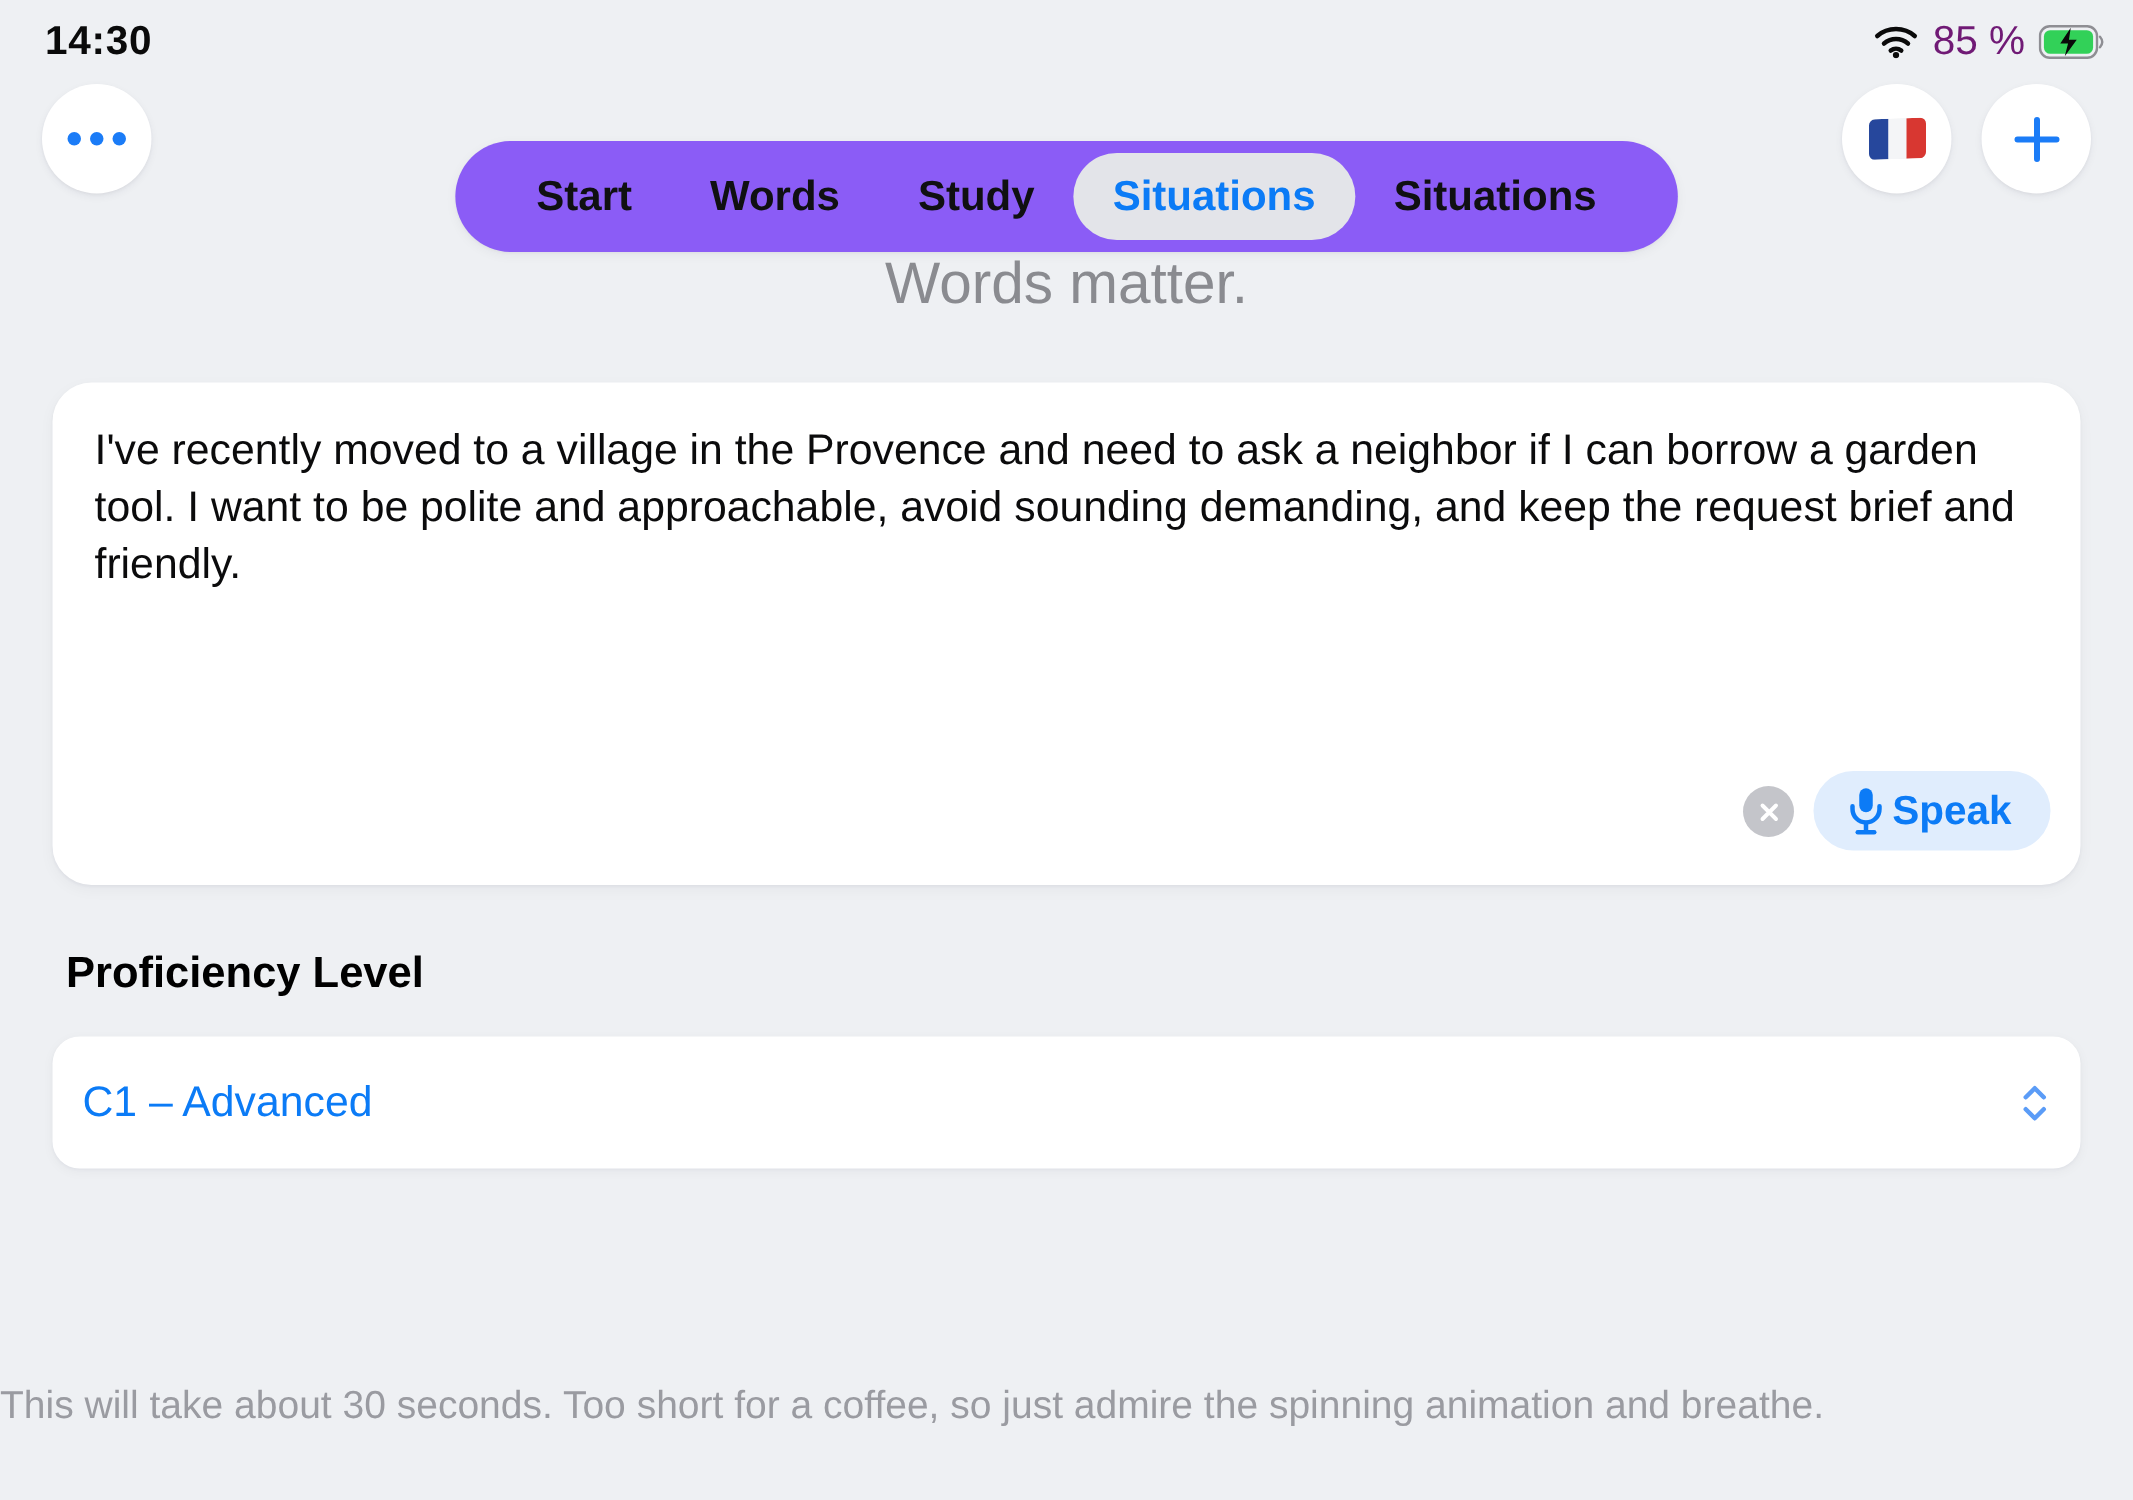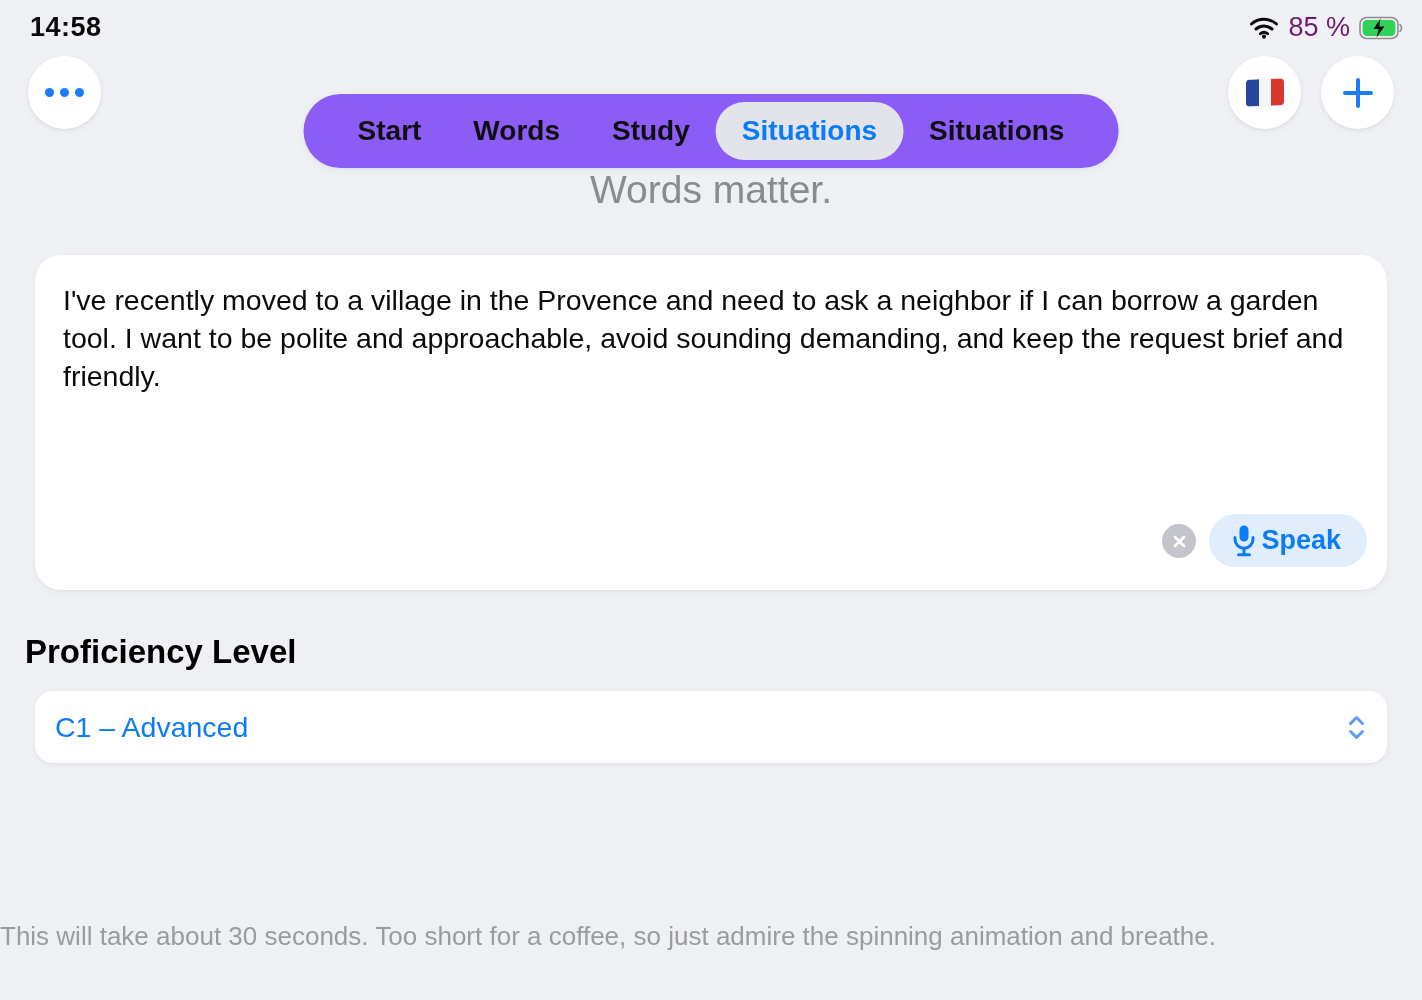--- a/index.html
+++ b/index.html
@@ -66,23 +66,23 @@
     background:#c4c5ca;border:none;display:flex;align-items:center;justify-content:center;cursor:pointer;padding:0;
   }
   .speak-btn{
     position:absolute;right:20px;bottom:23px;height:53px;padding:0 26px 0 22px;
     background:#e0edfd;border:none;border-radius:27px;cursor:pointer;
     display:flex;align-items:center;gap:4px;
   }
   .speak-btn span{font-size:27px;font-weight:700;color:#0c7bf6;}
 
   
-  .prof-label{position:absolute;left:25px;top:633px;font-size:33px;font-weight:700;color:#000;}
+  .prof-label{position:absolute;left:44px;top:633px;font-size:29px;font-weight:700;color:#000;}
   .prof-select{
-    position:absolute;left:35px;top:691px;width:1352px;height:72px;box-sizing:border-box;
+    position:absolute;left:35px;top:691px;width:1352px;height:88px;box-sizing:border-box;
     background:#fff;border-radius:18px;border:none;cursor:pointer;
     box-shadow:0 2px 8px rgba(30,35,60,.04),0 1px 2px rgba(30,35,60,.03);
     display:flex;align-items:center;justify-content:space-between;padding:16px 20px;
   }
   .prof-select .val{font-size:28.5px;color:#0b7bf6;}
 
   
   .generate-btn{
     position:absolute;left:35px;top:807px;width:1352px;height:94px;
     background:#0b7bf7;border:none;border-radius:22px;cursor:pointer;
@@ -98,21 +98,21 @@
 
   
   .footer-hint{position:absolute;left:0;top:921px;width:100%;text-align:left;
     font-size:26px;color:#9a9ba1;}
 </style>
 </head>
 <body>
 
 <div class="screen">
 
-  <div class="status-time">14:58</div>
+  <div class="status-time">14:30</div>
   <div class="status-right">
     <span style="display:flex;">
       <svg width="30" height="23" viewBox="0 0 30 23">
         <path d="M2.5 8 C9.5 1.8 20.5 1.8 27.5 8" stroke="#0a0a0a" stroke-width="3" fill="none" stroke-linecap="round"></path>
         <path d="M7 13 C11.7 9.1 18.3 9.1 23 13" stroke="#0a0a0a" stroke-width="3" fill="none" stroke-linecap="round"></path>
         <path d="M11.5 17.7 C13.6 16 16.4 16 18.5 17.7" stroke="#0a0a0a" stroke-width="3" fill="none" stroke-linecap="round"></path>
         <circle cx="15" cy="20.7" r="2.1" fill="#0a0a0a"></circle>
       </svg>
     </span>
     <span class="battery-pct">85 %</span>

